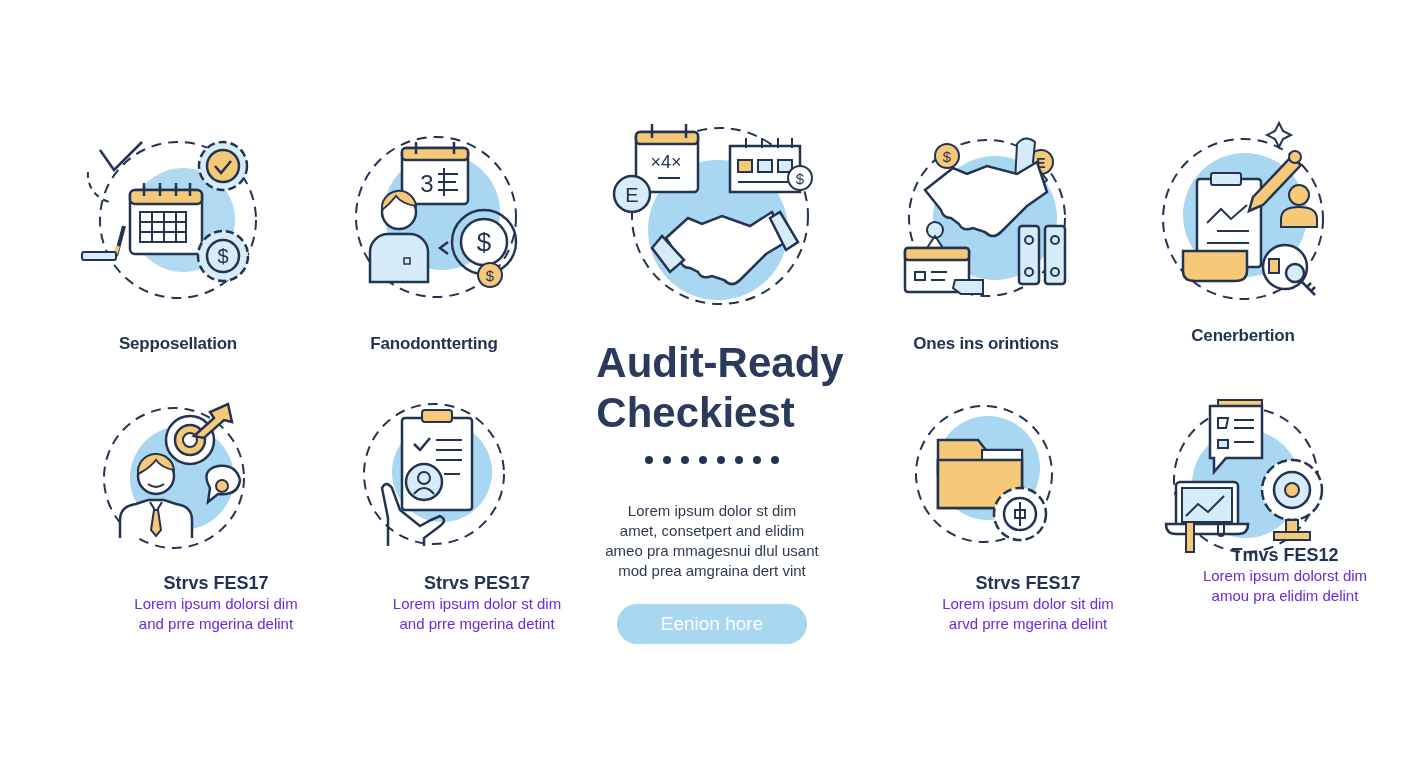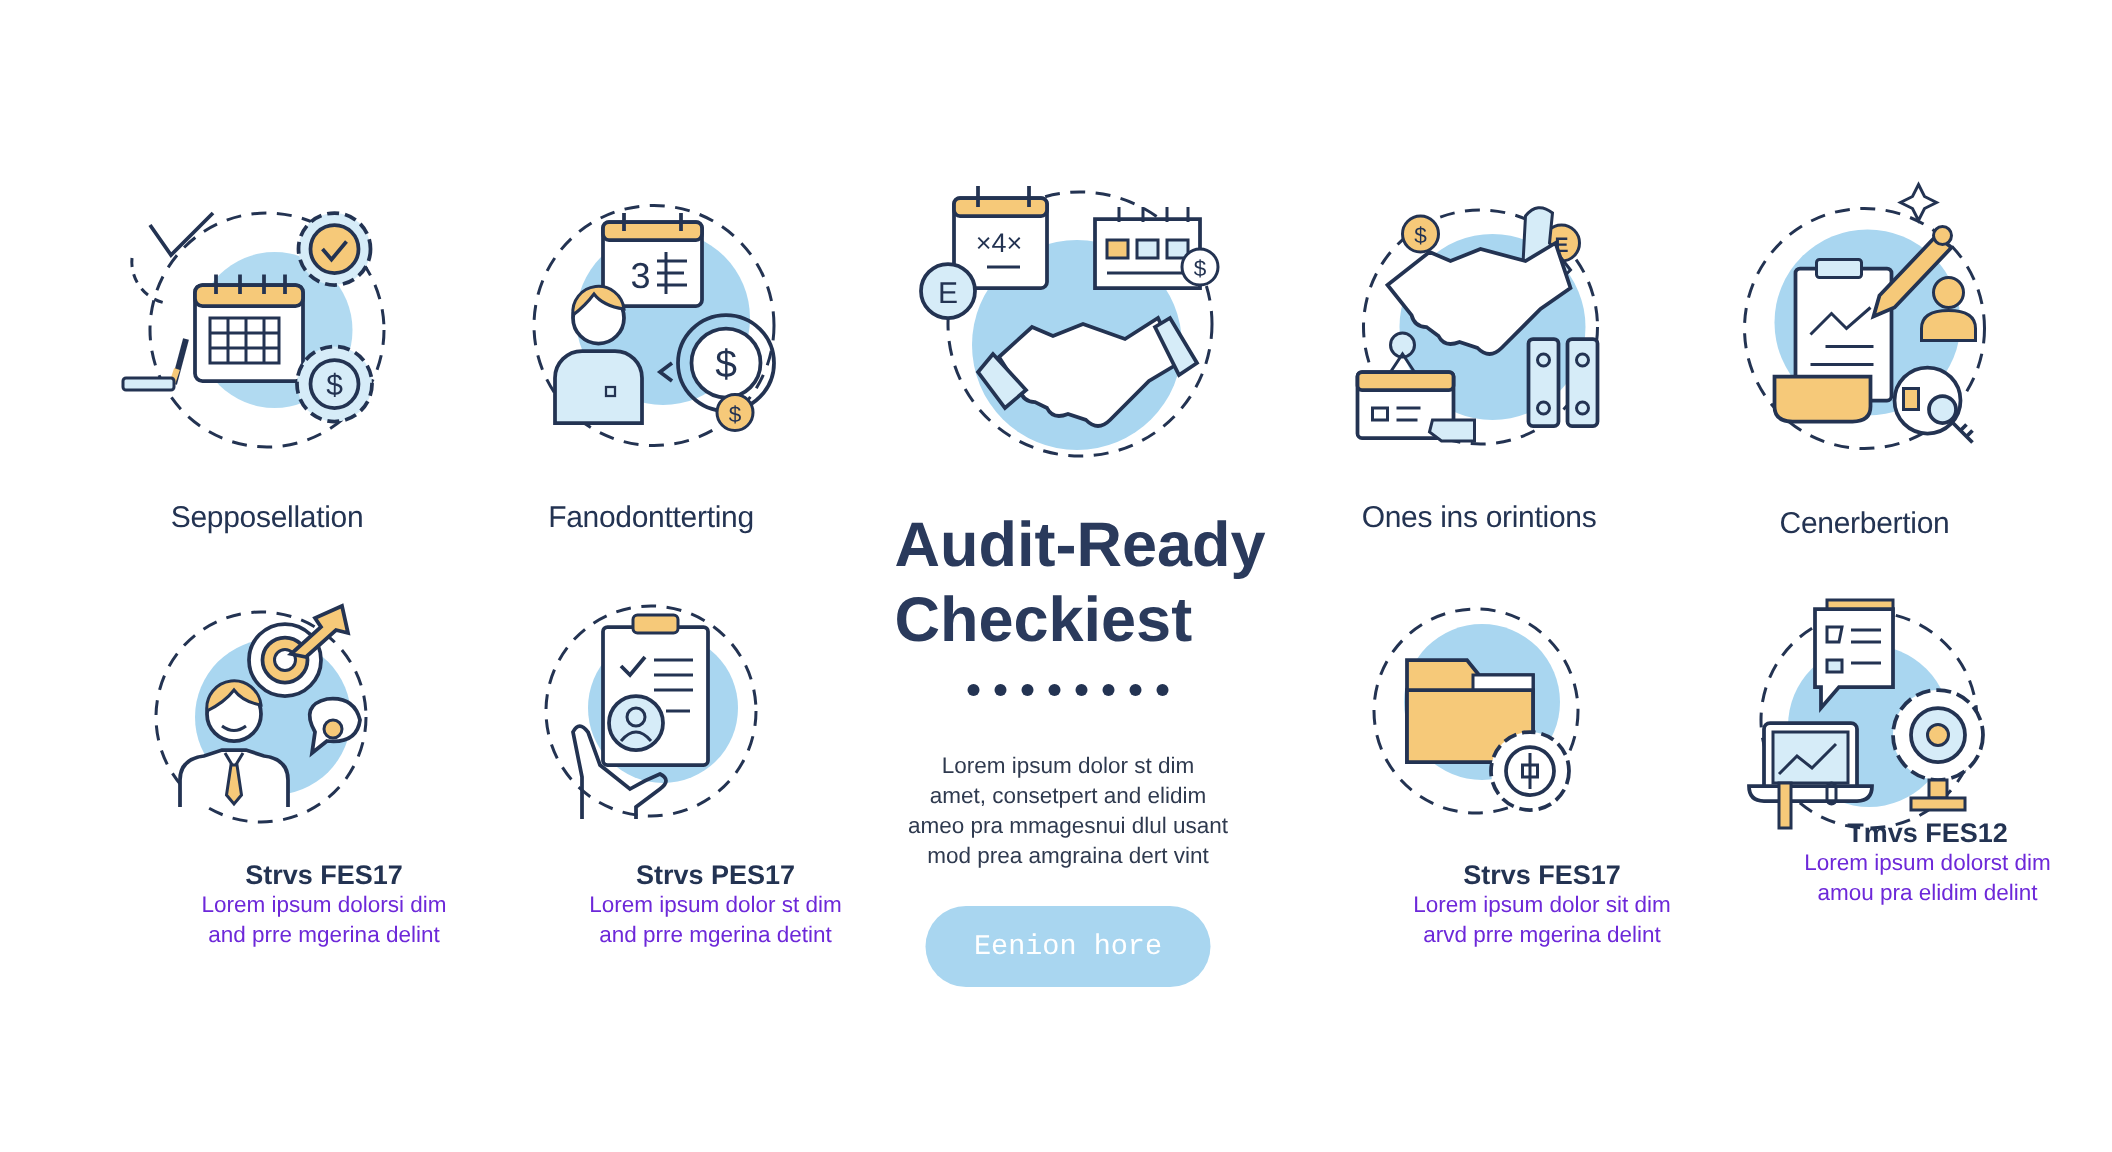--- a/index.html
+++ b/index.html
@@ -2,45 +2,45 @@
 <html><head>
 <meta charset="utf-8">
 <style>
   * { box-sizing: border-box; margin: 0; padding: 0; }
   html, body { width: 1408px; height: 768px; background: #ffffff; overflow: hidden; }
   body { position: relative; font-family: "Liberation Sans", "DejaVu Sans", sans-serif; color: #23324f; }
   .icon-wrap { position: absolute; }
   .icon-wrap svg { width: 100%; height: 100%; overflow: visible; }
 
   .top-label {
-    position: absolute; font-size: 20px; font-weight: 400; color: #233352;
+    position: absolute; font-size: 17px; font-weight: 700; color: #233352;
     white-space: nowrap; transform: translateX(-50%); letter-spacing: -0.2px;
   }
 
   .bottom-block { position: absolute; transform: translateX(-50%); text-align: center; white-space: nowrap; margin-left: 44px; }
   .bottom-block .title { font-size: 18px; font-weight: 700; color: #233352; line-height: 22px; }
   .bottom-block .desc { font-size: 15px; color: #6d28d9; line-height: 20px; }
 
   .center-title {
     position: absolute; left: 720px; top: 338px; transform: translateX(-50%);
     font-size: 42px; font-weight: 700; color: #2a3a5c; line-height: 50px; white-space: nowrap;
   }
   .dots { position: absolute; left: 712px; top: 456px; transform: translateX(-50%); display: flex; gap: 10px; }
   .dots span { width: 8px; height: 8px; border-radius: 50%; background: #233352; display: block; }
 
   .center-desc {
     position: absolute; left: 712px; top: 501px; transform: translateX(-50%);
     text-align: center; font-size: 15px; color: #2f3a4f; line-height: 20px; white-space: nowrap;
   }
 
   .cta {
-    position: absolute; left: 617px; top: 604px; width: 190px; height: 54px;
+    position: absolute; left: 617px; top: 604px; width: 190px; height: 40px;
     border-radius: 27px; background: #a9d6f0; color: #ffffff; font-size: 19px;
     border: none; display: flex; align-items: center; justify-content: center;
-    font-family: Liberation Mono, monospace;
+    font-family: Liberation Sans, sans-serif;
   }
 </style>
 </head>
 <body>
 
 <div class="icon-wrap" style="left:78px;top:128px;width:190px;height:180px;">
   <svg viewBox="0 0 190 180">
     <circle cx="105" cy="92" r="52" fill="#a9d6f0" opacity="0.9"></circle>
     <circle cx="100" cy="92" r="78" fill="none" stroke="#233352" stroke-width="2" stroke-dasharray="10 7"></circle>
     <path d="M22 22 l14 20 l28-28" fill="none" stroke="#233352" stroke-width="2.5"></path>
@@ -179,21 +179,21 @@
     <circle cx="130" cy="152" r="22" fill="#fff" stroke="#233352" stroke-width="2.5"></circle>
     <path d="M114 144 h10 v14 h-10z" fill="#f6c979" stroke="#233352" stroke-width="2"></path>
     <circle cx="140" cy="158" r="9" fill="#d6ecf8" stroke="#233352" stroke-width="2.5"></circle>
     <path d="M146 166 l14 14 m-4 -4 l4 -4 m-8 0 l4 -4" stroke="#233352" stroke-width="2.5" fill="none"></path>
   </svg>
 </div>
 
 <div class="top-label" style="left:178px;top:334px;">Sepposellation</div>
 <div class="top-label" style="left:434px;top:334px;">Fanodontterting</div>
 <div class="top-label" style="left:986px;top:334px;">Ones ins orintions</div>
-<div class="top-label" style="left:1243px;top:338px;">Cenerbertion</div>
+<div class="top-label" style="left:1243px;top:326px;">Cenerbertion</div>
 
 <div class="center-title">
   <div>Audit-Ready</div>
   <div>Checkiest</div>
 </div>
 <div class="dots">
   <span></span>
     <span></span>
   <span></span>
     <span></span>

